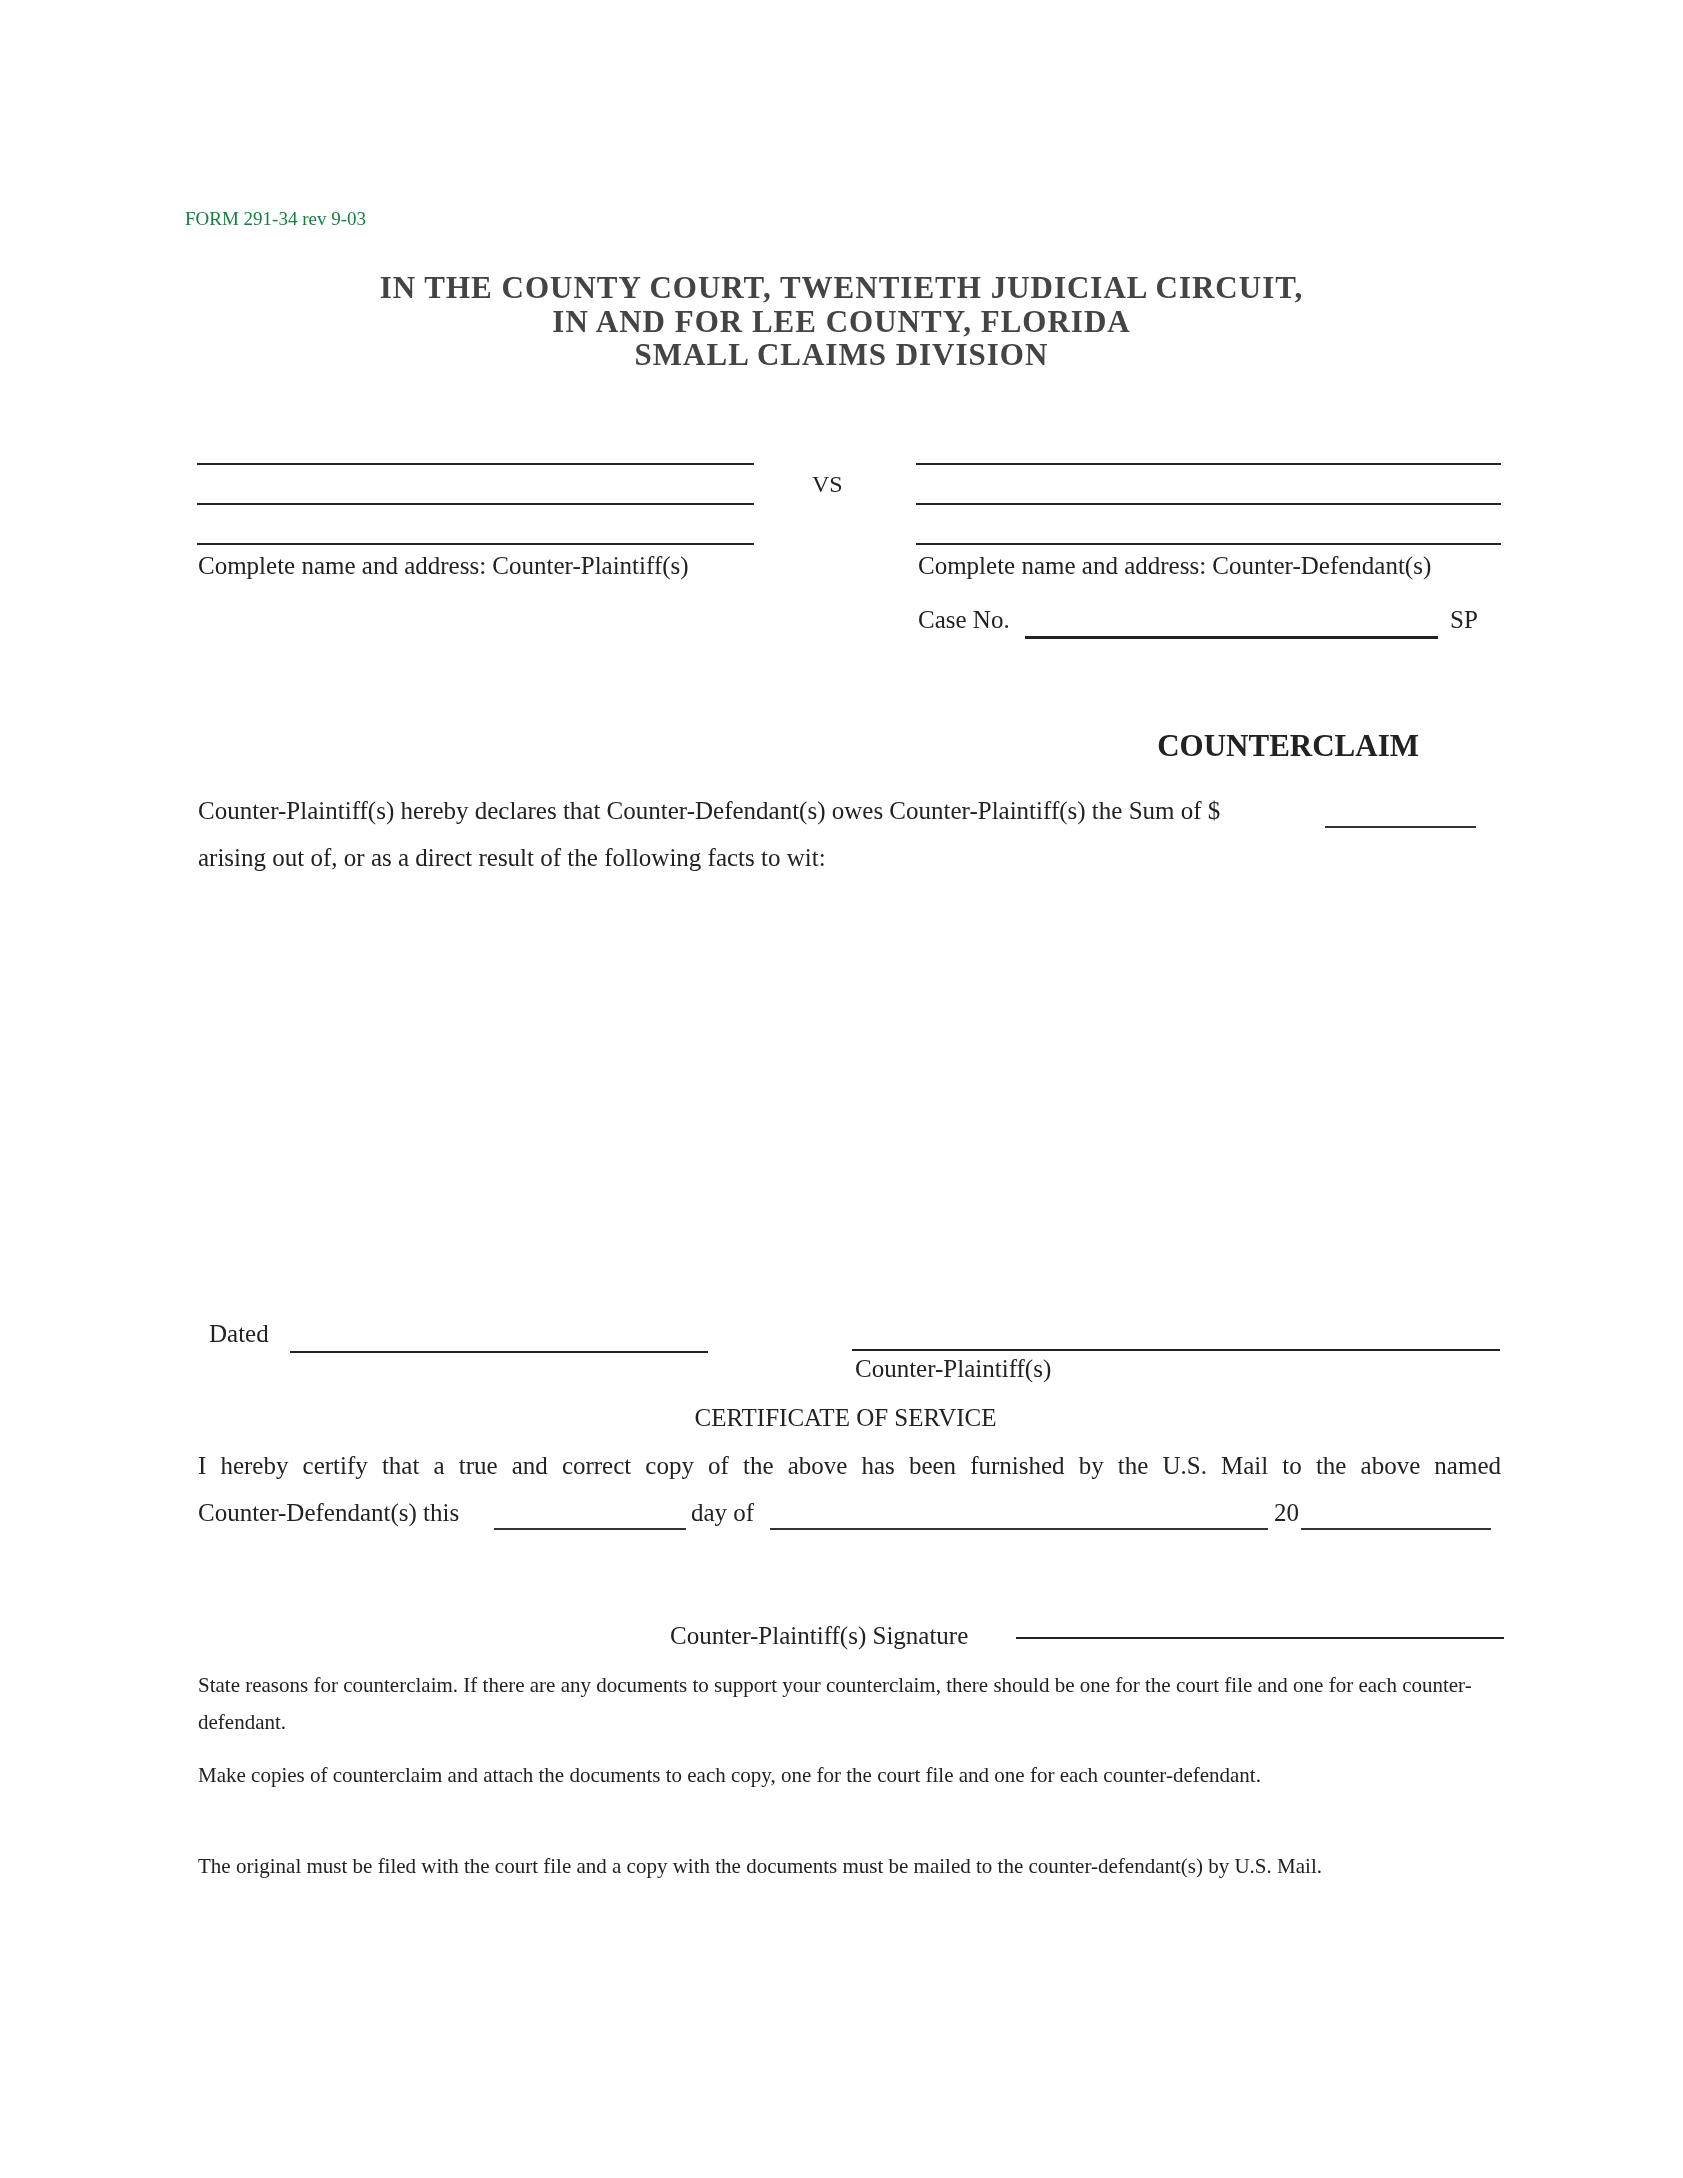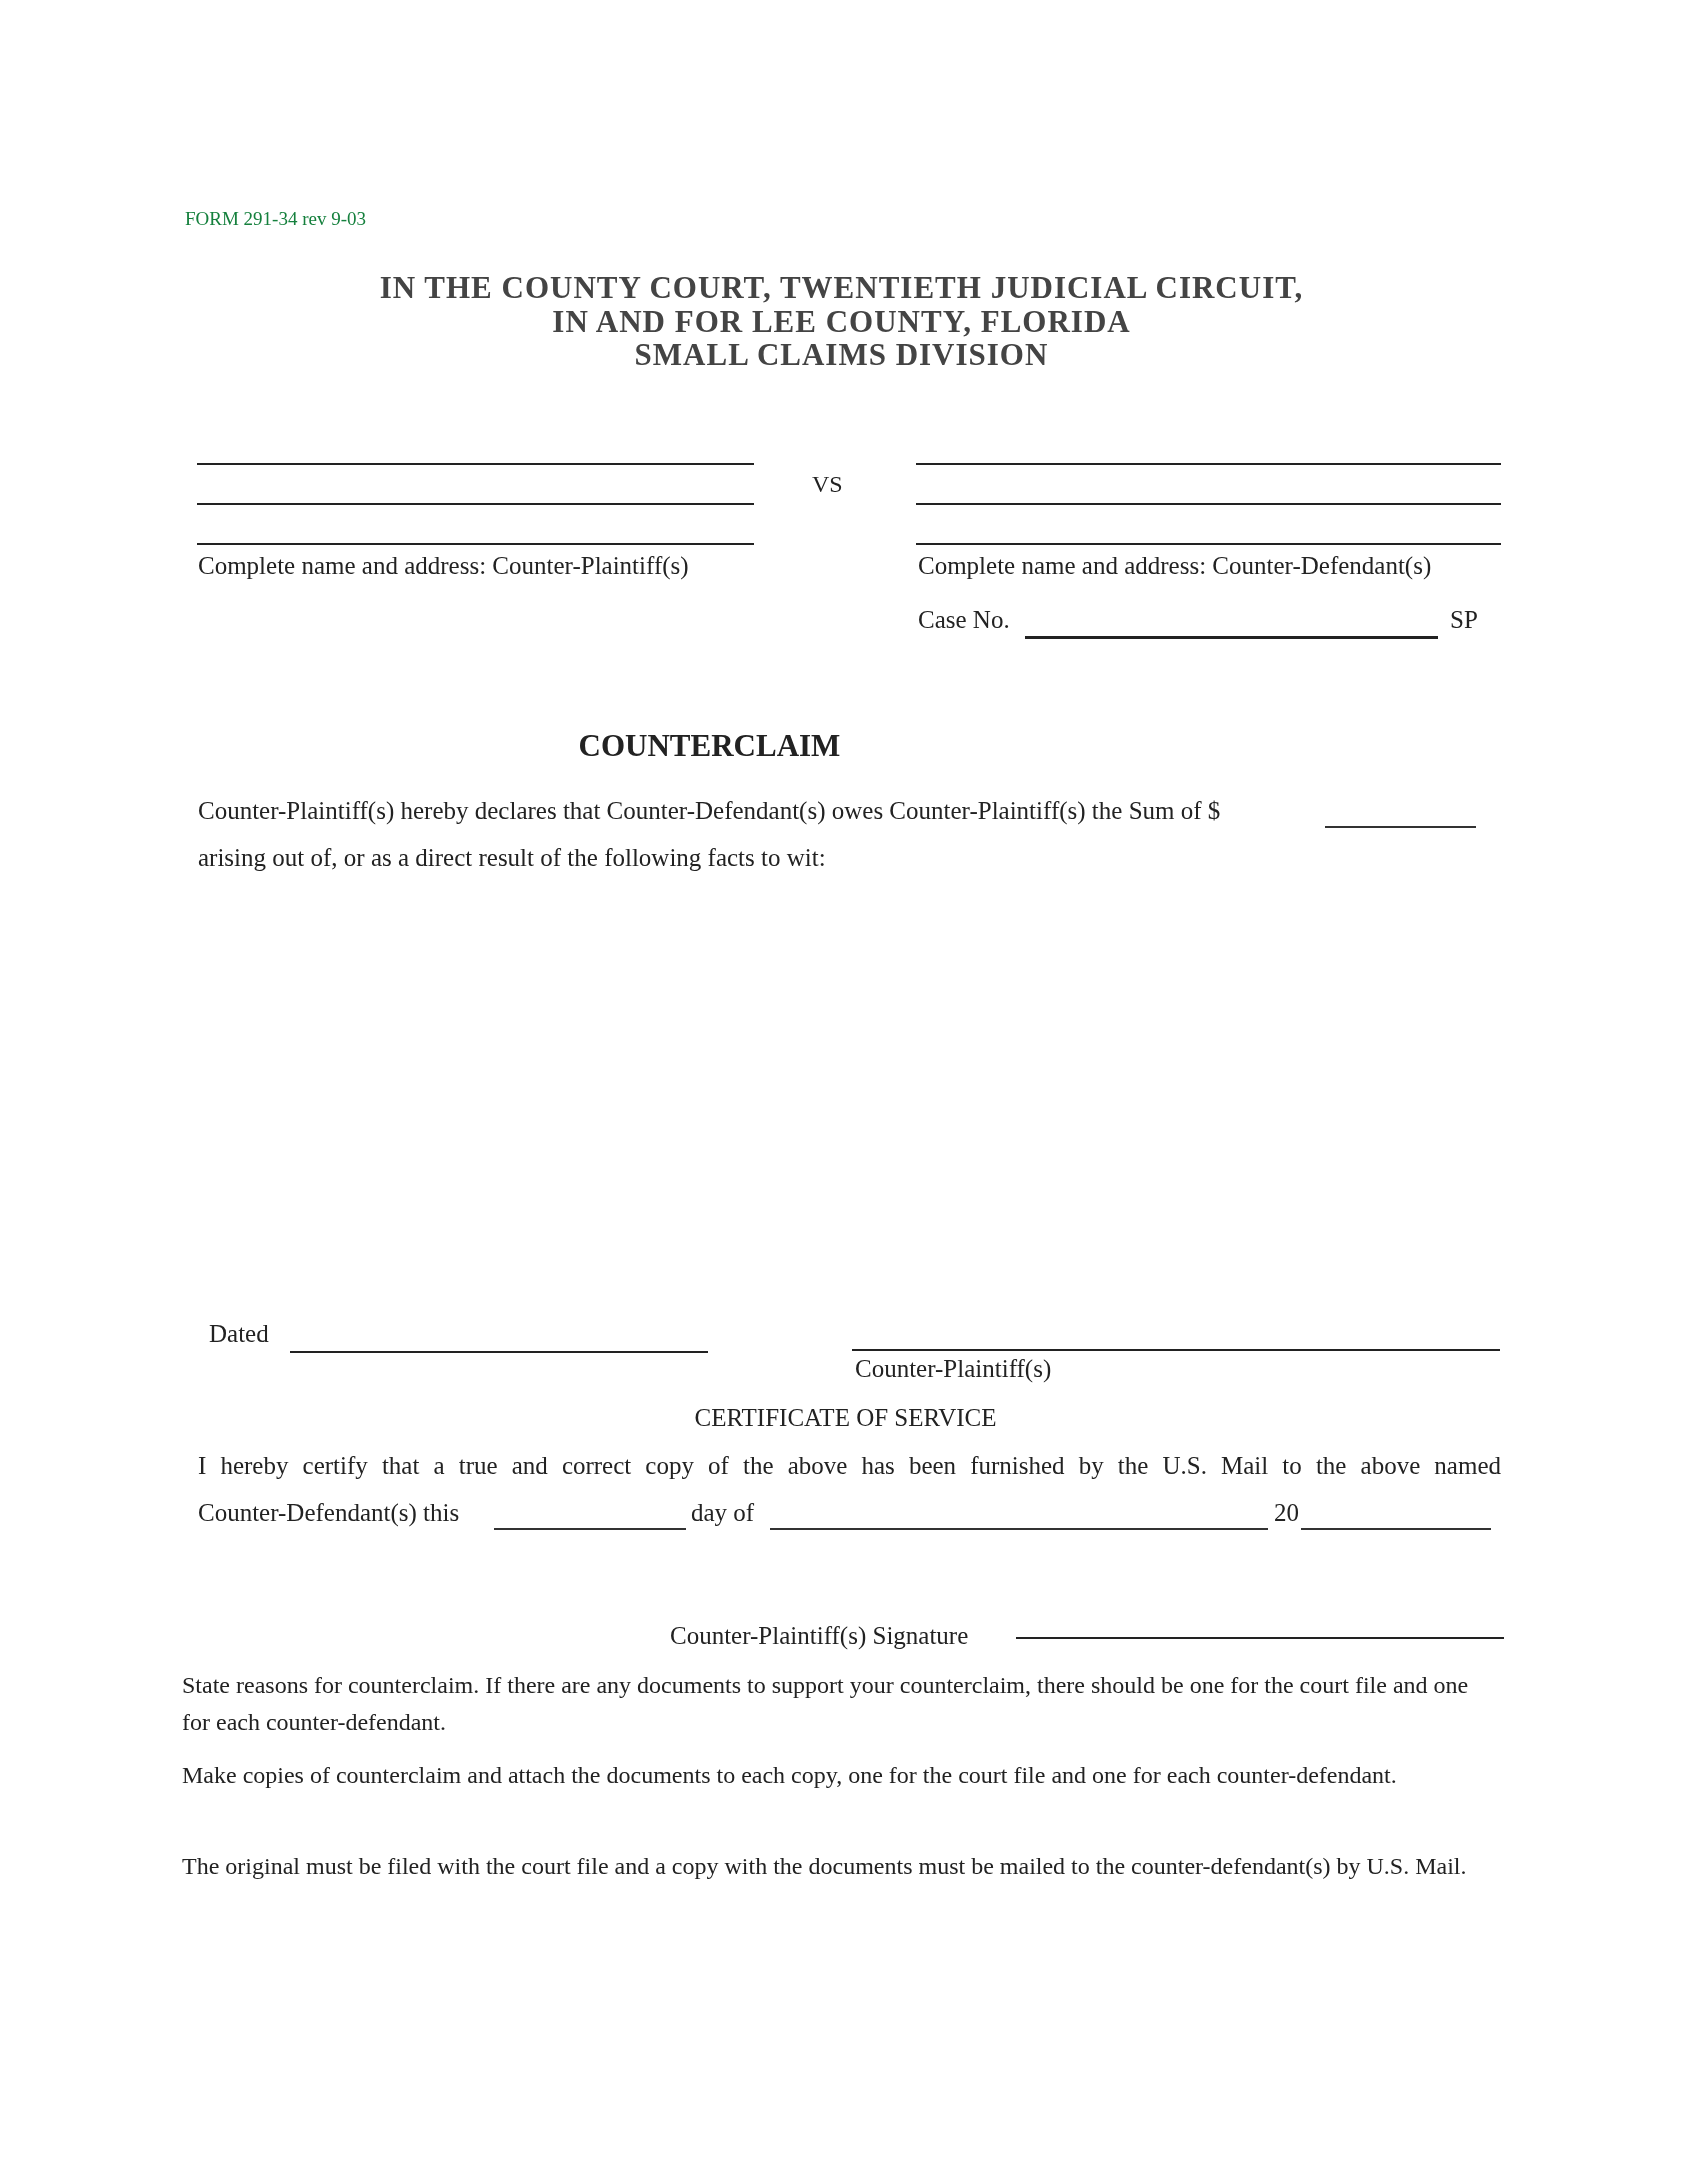--- a/index.html
+++ b/index.html
@@ -6,24 +6,24 @@
   body { width: 1683px; height: 2178px; position: relative; overflow: hidden;
          font-family: "Liberation Serif", "DejaVu Serif", serif; color: #222; }
   .abs { position: absolute; white-space: nowrap; }
   .form-id { left: 185px; top: 208px; font-size: 19px; color: #15803d; }
   .court { left: 0; width: 1683px; text-align: center; font-weight: bold; font-size: 31px;
            color: #444; letter-spacing: 1px; line-height: 34px; }
   .rule { position: absolute; height: 2px; background: #222; }
   .rule.thin { height: 1.5px; background: #333; }
   .lbl { font-size: 25px; }
   .vs { left: 812px; top: 471px; font-size: 24px; }
-  .title { left: 0; width: 1419px; text-align: center; top: 728px; font-weight: bold; font-size: 31px; }
+  .title { left: 0; width: 1419px; text-align: right; top: 728px; font-weight: bold; font-size: 31px; }
   .para { font-size: 25px; left: 198px; }
   .cert-title { left: 0; width: 1691px; text-align: center; top: 1404px; font-size: 25px; }
-  .note { font-size: 24px; left: 182px; width: 1307px; white-space: normal; line-height: 37px; }
+  .note { font-size: 21px; left: 198px; width: 1307px; white-space: normal; line-height: 37px; }
   .field { position: absolute; background: transparent; border: none; outline: none; }
 </style>
 </head>
 <body>
 
 <div class="abs form-id">FORM 291-34 rev 9-03</div>
 
 <div class="abs court" style="top:271px">IN THE COUNTY COURT, TWENTIETH JUDICIAL CIRCUIT,</div>
 <div class="abs court" style="top:305px">IN AND FOR LEE COUNTY, FLORIDA</div>
 <div class="abs court" style="top:338px">SMALL CLAIMS DIVISION</div>

